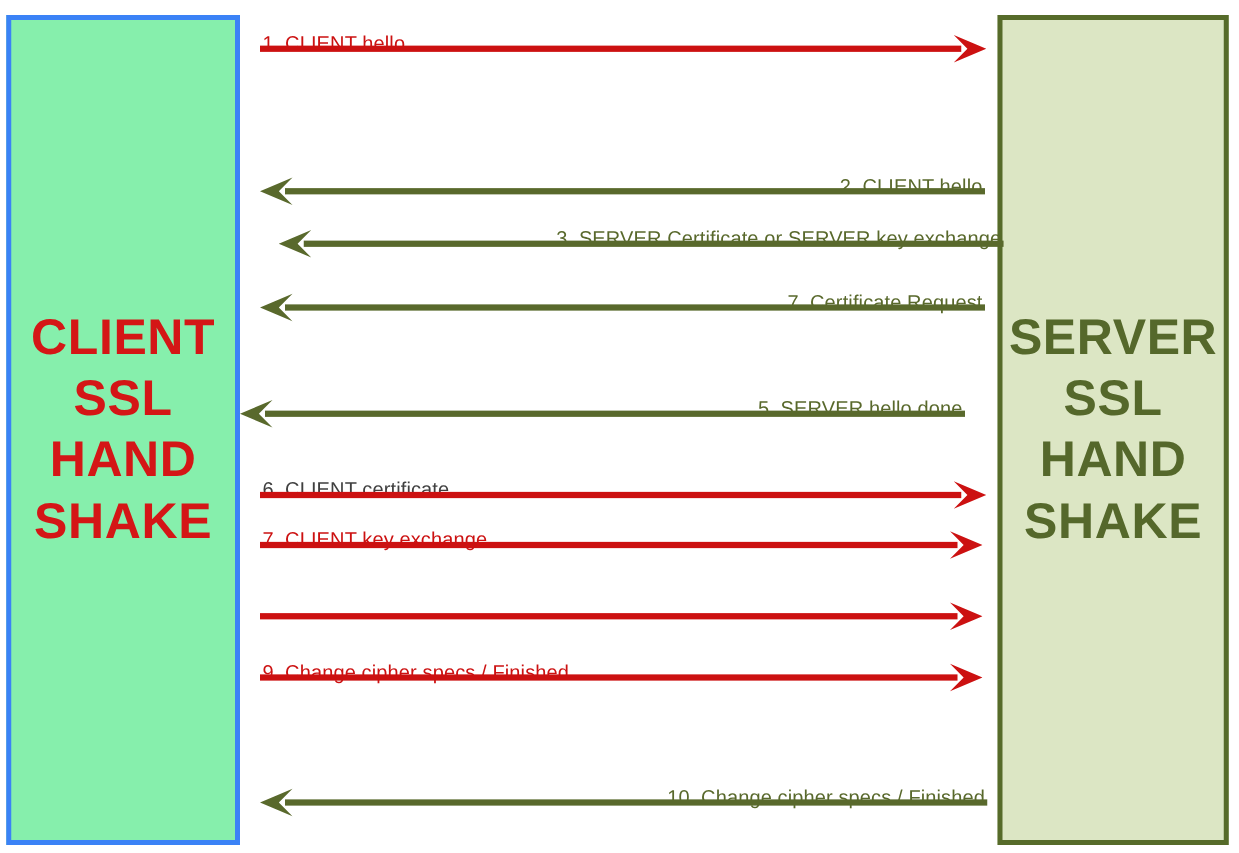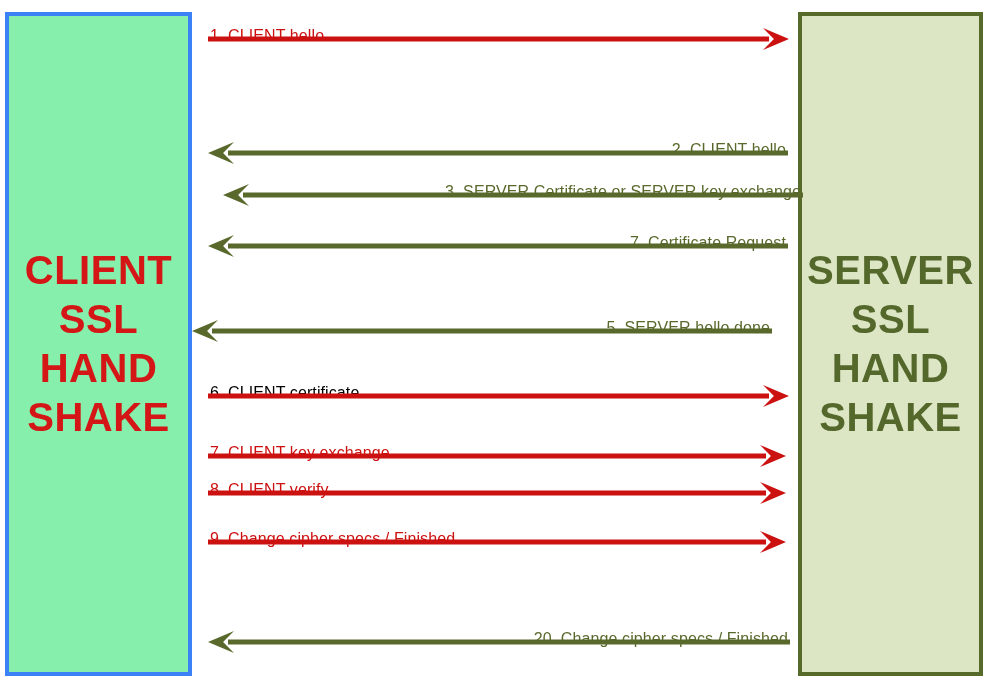--- a/index.html
+++ b/index.html
@@ -130,49 +130,48 @@
         </svg>
       </div>
       <div class="msg to-client" style="left: 192px; top: 267px; width: 580px; height: 34px; margin-top: 42px;">
         <span class="msg-label" style="color: rgb(89, 105, 44);">5. SERVER  hello done</span>
         <svg class="arrow-svg" width="580" height="24" viewBox="0 0 580 24">
           <rect y="9.5" height="5" fill="#59692C" x="20" width="560"></rect>
           <path d="M 0 12 L 26 1 L 15.08 12 L 26 23 Z" fill="#59692C"></path>
         </svg>
       </div>
       <div class="msg to-server" style="left: 208px; top: 374px; width: 581px; height: 34px;">
-        <span class="msg-label" style="color: #000000;">6. CLIENT  certificate</span>
+        <span class="msg-label" style="color: #404040;">6. CLIENT  certificate</span>
         <svg class="arrow-svg" width="581" height="24" viewBox="0 0 581 24">
           <rect y="9.5" height="5" fill="#CC1111" x="0" width="561"></rect>
           <path d="M 581 12 L 555 1 L 565.92 12 L 555 23 Z" fill="#CC1111"></path>
         </svg>
       </div>
-      <div class="msg to-server" style="left: 208px; top: 434px; width: 578px; height: 34px;">
+      <div class="msg to-server" style="left: 208px; top: 414px; width: 578px; height: 34px;">
         <span class="msg-label" style="color: rgb(204, 17, 17);">7. CLIENT  key exchange</span>
         <svg class="arrow-svg" width="578" height="24" viewBox="0 0 578 24">
           <rect y="9.5" height="5" fill="#CC1111" x="0" width="558"></rect>
           <path d="M 578 12 L 552 1 L 562.92 12 L 552 23 Z" fill="#CC1111"></path>
         </svg>
       </div>
       <div class="msg to-server" style="left: 208px; top: 471px; width: 578px; height: 34px;">
-        <span class="msg-label" style="color: rgb(204, 17, 17);">8. CLIENT  verify</span>
         <svg class="arrow-svg" width="578" height="24" viewBox="0 0 578 24">
           <rect y="9.5" height="5" fill="#CC1111" x="0" width="558"></rect>
           <path d="M 578 12 L 552 1 L 562.92 12 L 552 23 Z" fill="#CC1111"></path>
         </svg>
       </div>
       <div class="msg to-server" style="left: 208px; top: 520px; width: 578px; height: 34px;">
         <span class="msg-label" style="color: rgb(204, 17, 17); text-align: center;">9. Change  cipher  specs / Finished</span>
         <svg class="arrow-svg" width="578" height="24" viewBox="0 0 578 24">
           <rect y="9.5" height="5" fill="#CC1111" x="0" width="558"></rect>
           <path d="M 578 12 L 552 1 L 562.92 12 L 552 23 Z" fill="#CC1111"></path>
         </svg>
       </div>
       <div class="msg to-client" style="left: 208px; top: 620px; width: 582px; height: 34px;">
-        <span class="msg-label" style="color: rgb(89, 105, 44);">20. Change  cipher specs / Finished</span>
+        <span class="msg-label" style="color: rgb(89, 105, 44);">10. Change  cipher specs / Finished</span>
         <svg class="arrow-svg" width="582" height="24" viewBox="0 0 582 24">
           <rect y="9.5" height="5" fill="#59692C" x="20" width="562"></rect>
           <path d="M 0 12 L 26 1 L 15.08 12 L 26 23 Z" fill="#59692C"></path>
         </svg>
       </div>
     </div>
 
 </div>
 
 </body></html>

